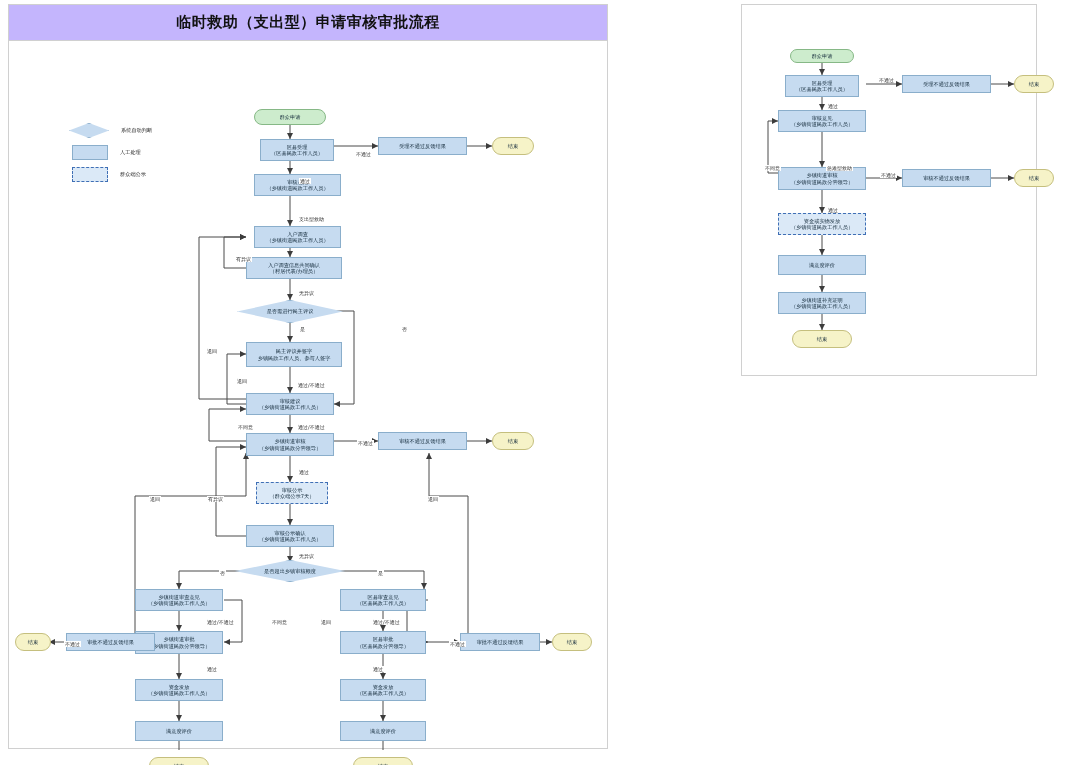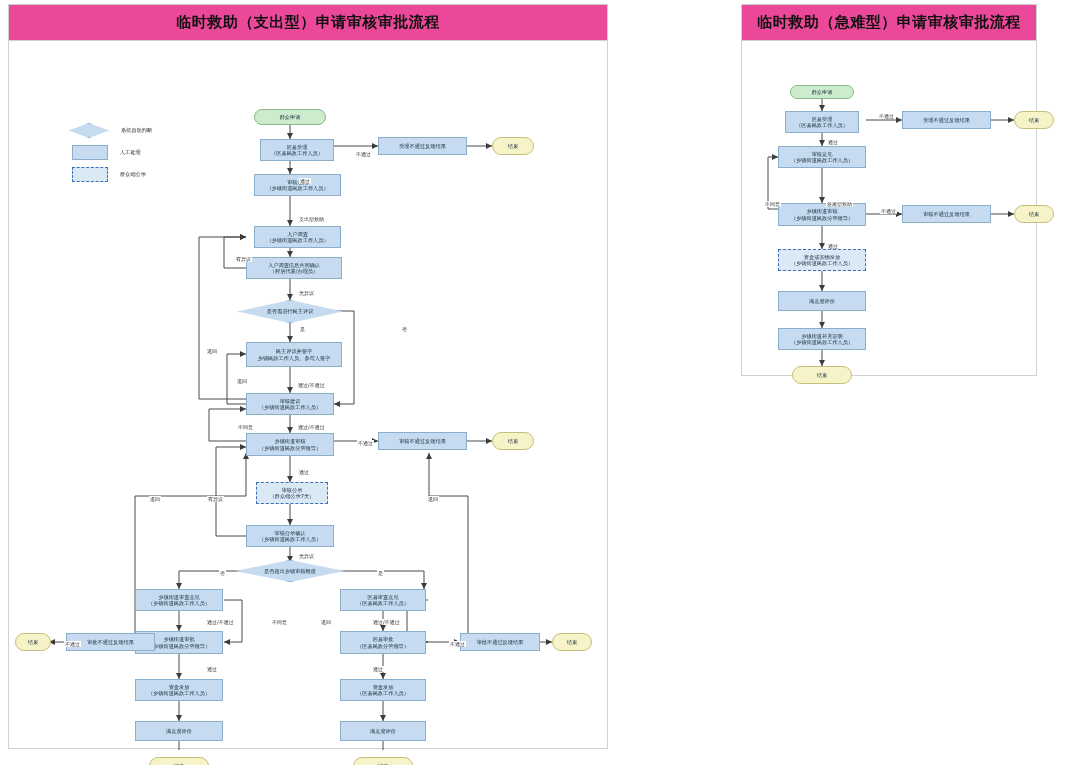--- a/index.html
+++ b/index.html
@@ -1,20 +1,20 @@
 <!DOCTYPE html>
 <html><head>
 <meta charset="utf-8">
 <style>
   html,body{margin:0;padding:0;background:#ffffff;}
   body{width:1080px;height:765px;font-family:"DejaVu Sans","Liberation Sans",sans-serif;
        color:#1a1a1a;overflow:hidden;position:relative;}
 
   .panel{position:absolute;background:#ffffff;border:1px solid #d0d0d0;box-sizing:border-box;}
-  .panel-header{background:#ec4899;border-bottom:1px solid #d0d0d0;display:flex;align-items:center;
+  .panel-header{background:#c4b5fd;border-bottom:1px solid #d0d0d0;display:flex;align-items:center;
        justify-content:center;box-sizing:border-box;}
   .panel-title{font-size:15px;font-weight:bold;letter-spacing:.5px;color:#111;}
   .panel-body{position:relative;width:100%;box-sizing:border-box;}
 
   
   #panelA{left:8px;top:4px;width:600px;height:745px;}
   #panelA .panel-header{height:36px;}
   #panelA .panel-body{height:709px;}
   
   #panelB{left:741px;top:4px;width:296px;height:372px;}
@@ -345,23 +345,20 @@
         <div class="elabel" style="left: 311px; top: 578px;">退回</div>
         <div class="elabel" style="left: 55px; top: 600px;">不通过</div>
         <div class="elabel" style="left: 440px; top: 600px;">不通过</div>
         <div class="elabel" style="left: 197px; top: 625px;">通过</div>
         <div class="elabel" style="left: 363px; top: 625px;">通过</div>
       </div>
   </div>
 </div>
 
 <div class="panel" id="panelB">
-  <div class="panel-header">
-    <div class="panel-title">临时救助（急难型）申请审核审批流程</div>
-  </div>
   <div class="panel-body">
 
     <svg class="lines" width="296" height="336">
       <g stroke="#4a4a4a" stroke-width="1" fill="none" marker-end="url(#ah)">
         <path d="M80,58 L80,70"></path>
         <path d="M124,79 L160,79"></path>
         <path d="M249,79 L272,79"></path>
         <path d="M80,92 L80,105"></path>
         <path d="M80,127 L80,162"></path>
         <path d="M124,173 L160,173"></path>

